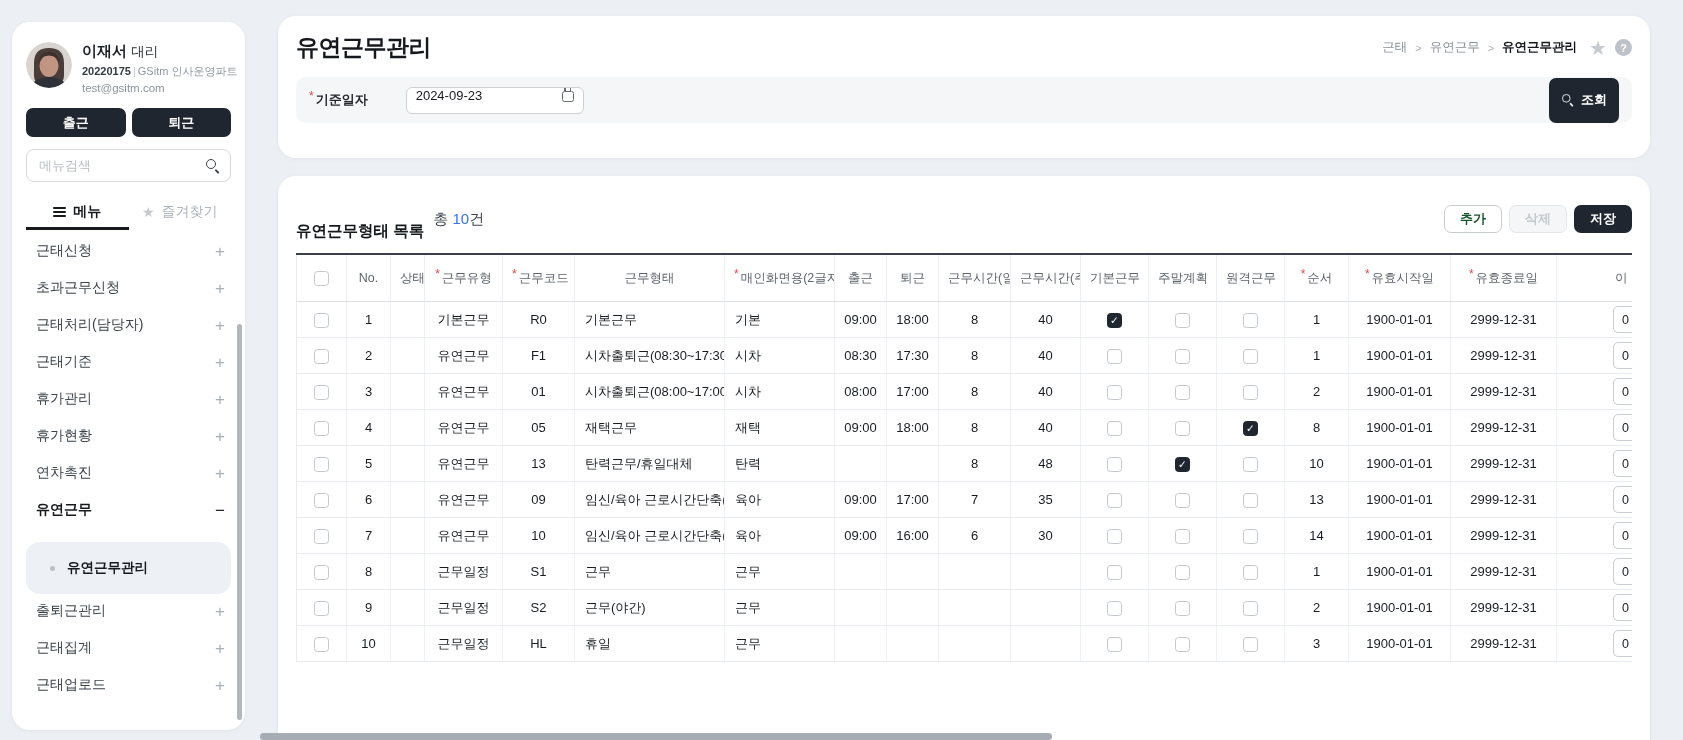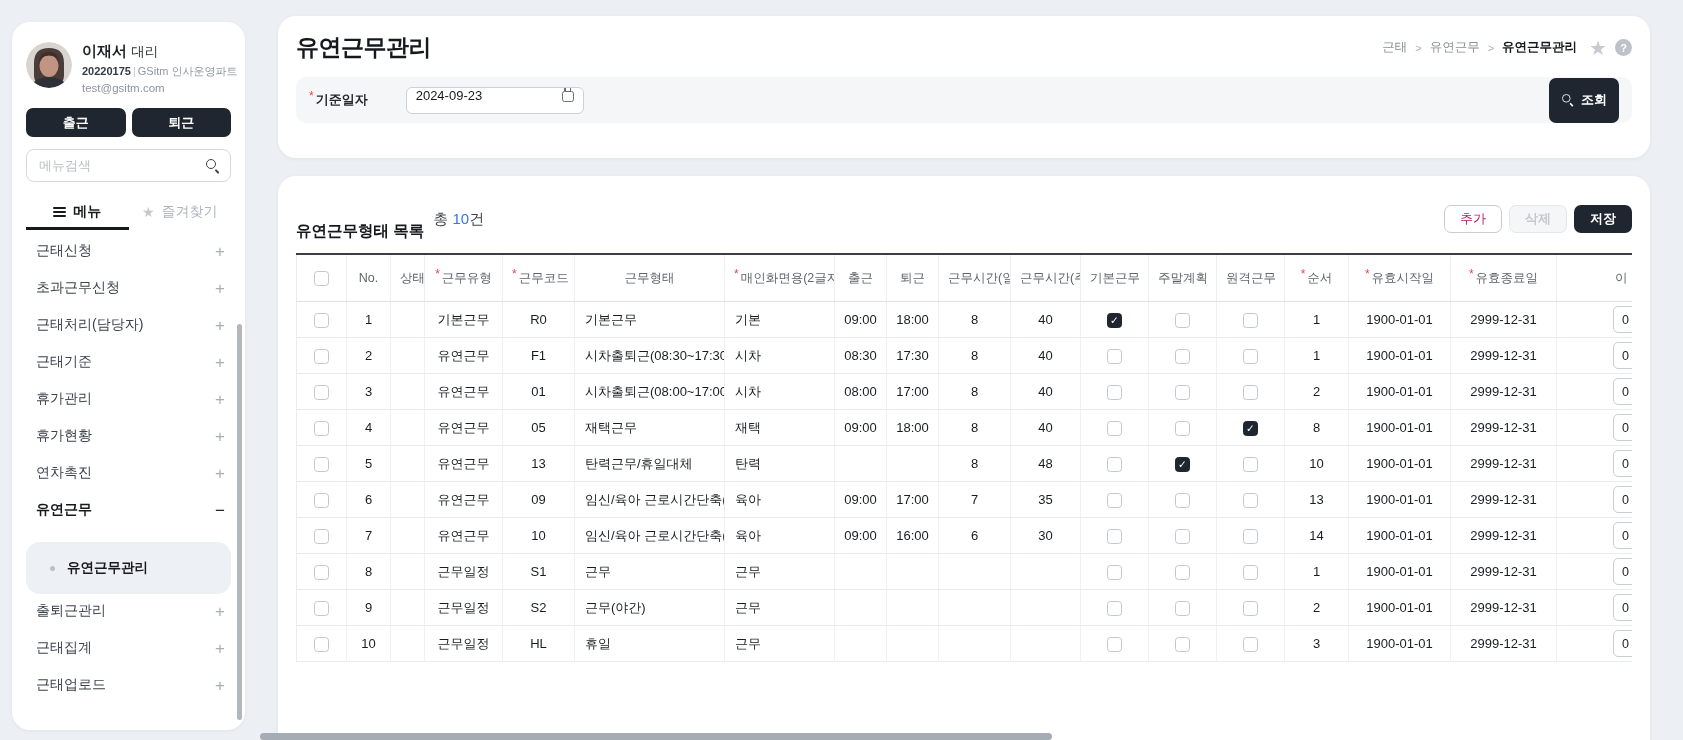--- a/index.html
+++ b/index.html
@@ -65,21 +65,21 @@
   .btn-search{margin-left:auto;width:70px;height:45px;background:#20262f;color:#fff;border:none;border-radius:7px;font-size:13px;font-weight:bold;display:flex;align-items:center;justify-content:center;gap:6px;cursor:pointer;font-family:inherit;}
   .btn-search .mag{color:#fff;transform:scale(.85);}
 
   
   #table-card{left:278px;top:176px;width:1372px;height:640px;padding:16px 18px;}
   .section-head{display:flex;align-items:center;margin-top:4px;}
   .sec-title{font-size:15.5px;font-weight:bold;color:#15181c;margin-top:25px;}
   .sec-count{font-size:15px;color:#3e444b;margin-left:9px;}
   .sec-count .cnt{color:#3576ec;}
   .sec-btns{margin-left:auto;display:flex;gap:7px;}
-  .btn-outline{width:58px;height:28px;background:#fff;border:1px solid #c7ccd1;border-radius:7px;font-size:13px;color:#be185d;font-weight:normal;cursor:pointer;font-family:inherit;}
+  .btn-outline{width:58px;height:28px;background:#fff;border:1px solid #c7ccd1;border-radius:7px;font-size:13px;color:#14532d;font-weight:bold;cursor:pointer;font-family:inherit;}
   .btn-disabled{width:58px;height:28px;background:#f5f6f8;border:1px solid #e4e7ea;border-radius:7px;font-size:13px;color:#c3c9cf;font-weight:bold;font-family:inherit;}
   .btn-save{width:58px;height:28px;background:#20262f;border:none;border-radius:7px;font-size:13px;color:#fff;font-weight:bold;cursor:pointer;font-family:Liberation Sans, sans-serif;}
   .grid-wrap{margin-top:11px;width:1336px;overflow:hidden;border-top:2px solid #394049;}
   table{border-collapse:collapse;table-layout:fixed;width:1420px;}
   th{height:28px;font-size:12.5px;font-weight:normal;color:#5f656d;border-bottom:1px solid #dde0e4;border-right:1px solid #edeff2;padding:9px;background:#fff;white-space:nowrap;overflow:hidden;}
   td{height:35px;font-size:13px;color:#191d22;text-align:center;border-bottom:1px solid #e8ebef;border-right:1px solid #eef0f3;padding:0;white-space:nowrap;overflow:hidden;}
   th:first-child,td:first-child{border-left:1px solid #e8ebef;}
   th:last-child,td:last-child{border-right:none;}
   .cell-left{text-align:left !important;padding:0 10px !important;}
   .clip-th{text-align:left;padding-left:58px;}

